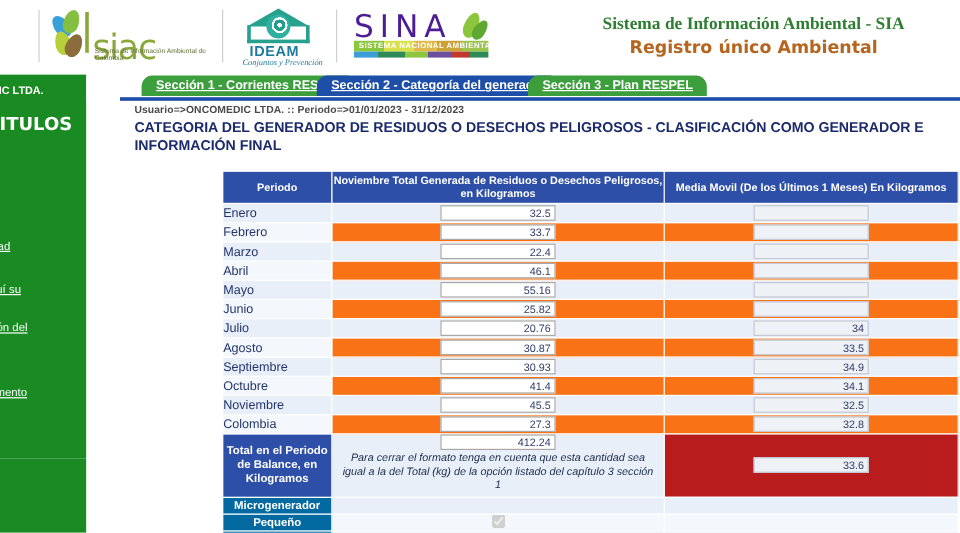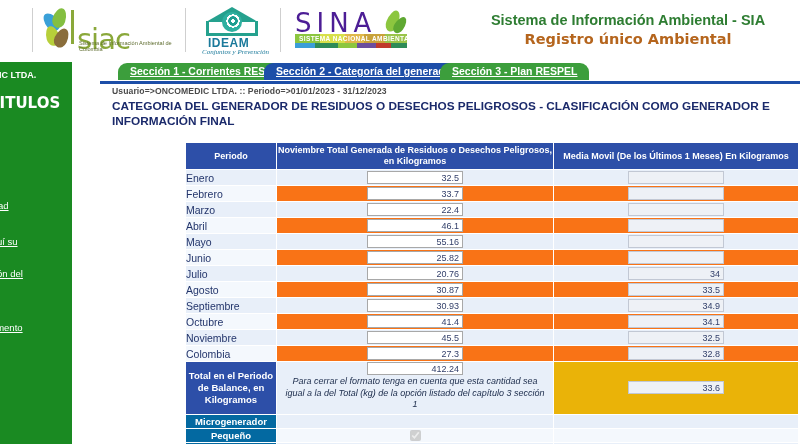--- a/index.html
+++ b/index.html
@@ -150,21 +150,21 @@
     position: absolute; left: 8px; top: 31px;
     font-size: 6.5px; font-weight: bold; color: #ffffff;
     letter-spacing: 0.4px;
   }
   .header-titles {
     position: absolute; right: 22px; top: 12px;
     text-align: center; width: 300px;
   }
   .ht1 {
     font-size: 14.5px; font-weight: bold; color: #2e7d32;
-    font-family: Liberation Sans, sans-serif;
+    font-family: Liberation Serif, serif;
   }
   .ht2 {
     font-size: 14.5px; font-weight: bold; color: #b5651d;
     margin-top: 3px;
     font-family: "DejaVu Sans", sans-serif;
   }
 
   
   #sidebar {
     position: absolute;
@@ -317,21 +317,21 @@
   }
   .total-note {
     font-size: 9px;
     font-style: italic;
     color: #20304f;
     line-height: 11.5px;
     padding: 1px 6px 3px 6px;
     text-align: center;
   }
   td.total-avg {
-    background: #eab308;
+    background: #b91c1c;
     text-align: center;
     vertical-align: middle;
   }
   td.cat-label {
     background: #0369a1;
     color: #ffffff;
     font-size: 9.5px;
     font-weight: bold;
     text-align: center;
     height: 13px;

